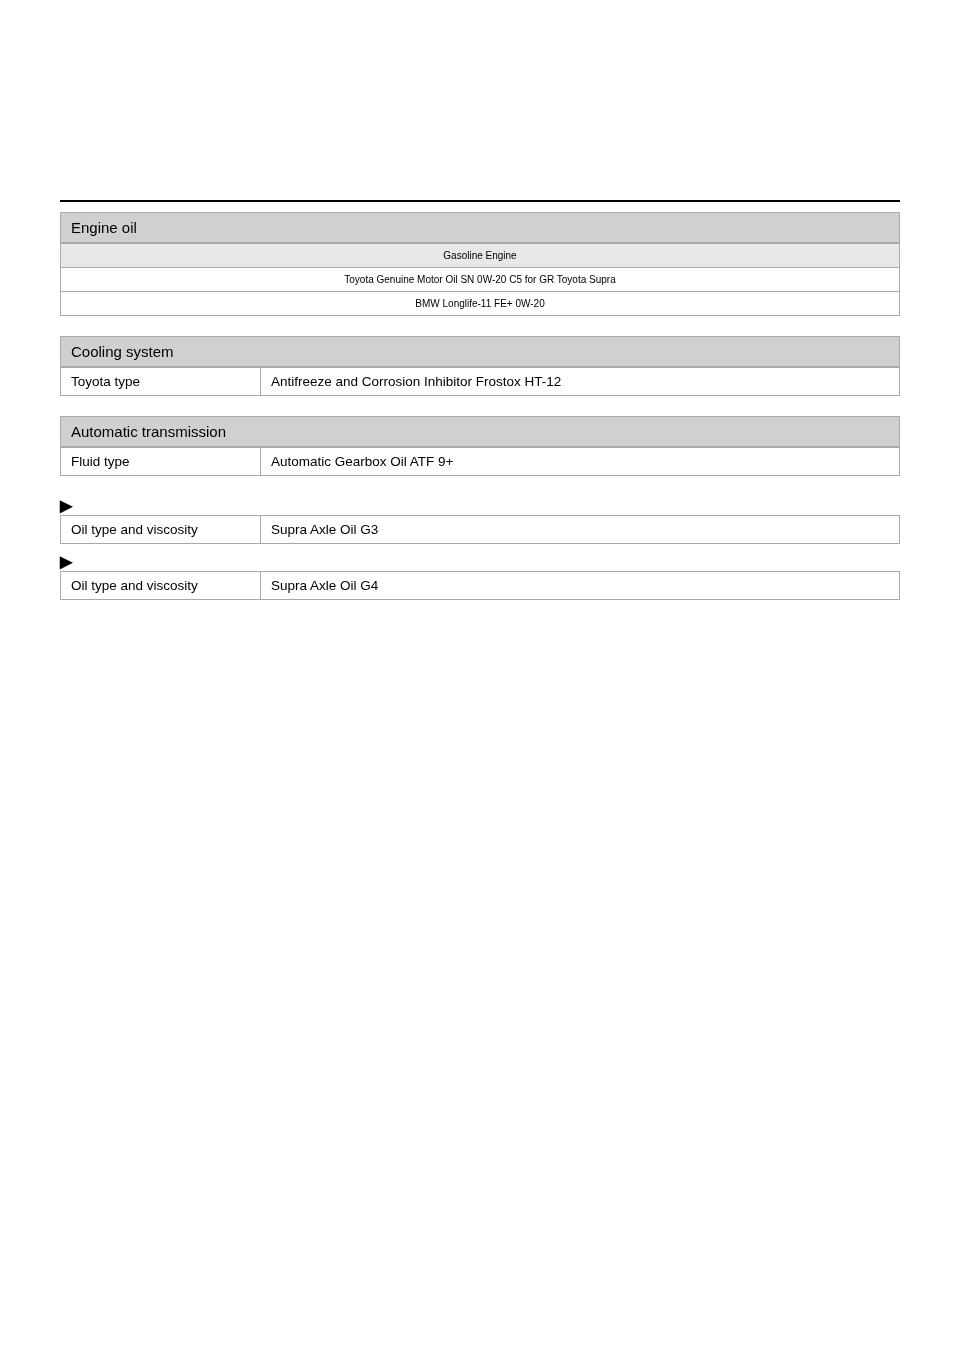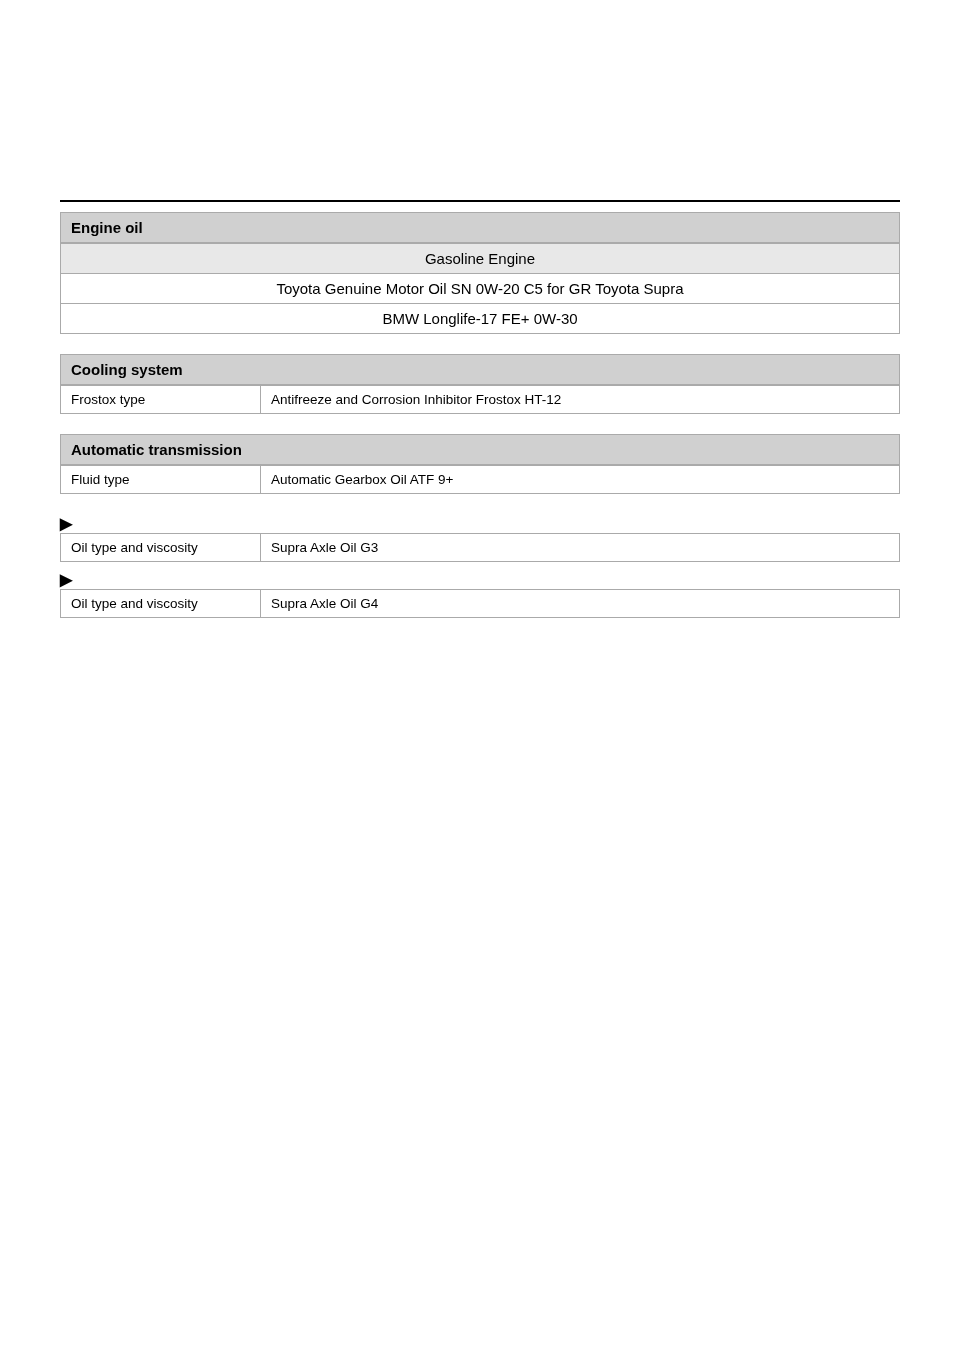--- a/index.html
+++ b/index.html
@@ -35,21 +35,21 @@
     
     .content {
       margin: 0 60px;
       padding-top: 10px;
     }
 
     
     .section-header {
       background-color: #d0d0d0;
       padding: 6px 10px;
-      font-weight: bold;
+      font-weight: normal;
       font-size: 15px;
       border: 1px solid #aaa;
       margin-bottom: 0;
     }
 
     
     .data-table {
       width: 100%;
       border-collapse: collapse;
       margin-bottom: 20px;
@@ -75,21 +75,21 @@
     .engine-oil-table {
       width: 100%;
       border-collapse: collapse;
       margin-bottom: 20px;
     }
 
     .engine-oil-table td {
       border: 1px solid #aaa;
       padding: 6px 10px;
       text-align: center;
-      font-size: 15px;
+      font-size: 10px;
       background-color: #ffffff;
     }
 
     .engine-oil-table td.header-gray {
       background-color: #e8e8e8;
     }
 
     
     .arrow-bullet {
       font-size: 16px;
@@ -116,32 +116,32 @@
       <div class="section-header">Engine oil</div>
       <table class="engine-oil-table">
         <tbody>
             <tr>
           <td class="header-gray">Gasoline Engine</td>
         </tr>
         <tr>
           <td class="full-cell">Toyota Genuine Motor Oil SN 0W-20 C5 for GR Toyota Supra</td>
         </tr>
         <tr>
-          <td class="full-cell">BMW Longlife-17 FE+ 0W-30</td>
+          <td class="full-cell">BMW Longlife-11 FE+ 0W-20</td>
         </tr>
       </tbody>
         </table>
     </div>
 
     <div class="section-block">
       <div class="section-header">Cooling system</div>
       <table class="data-table">
         <tbody>
             <tr>
-          <td class="label-cell">Frostox type</td>
+          <td class="label-cell">Toyota type</td>
           <td class="value-cell">Antifreeze and Corrosion Inhibitor Frostox HT-12</td>
         </tr>
       </tbody>
         </table>
     </div>
 
 
     <div class="section-block">
       <div class="section-header">Automatic transmission</div>
       <table class="data-table">

